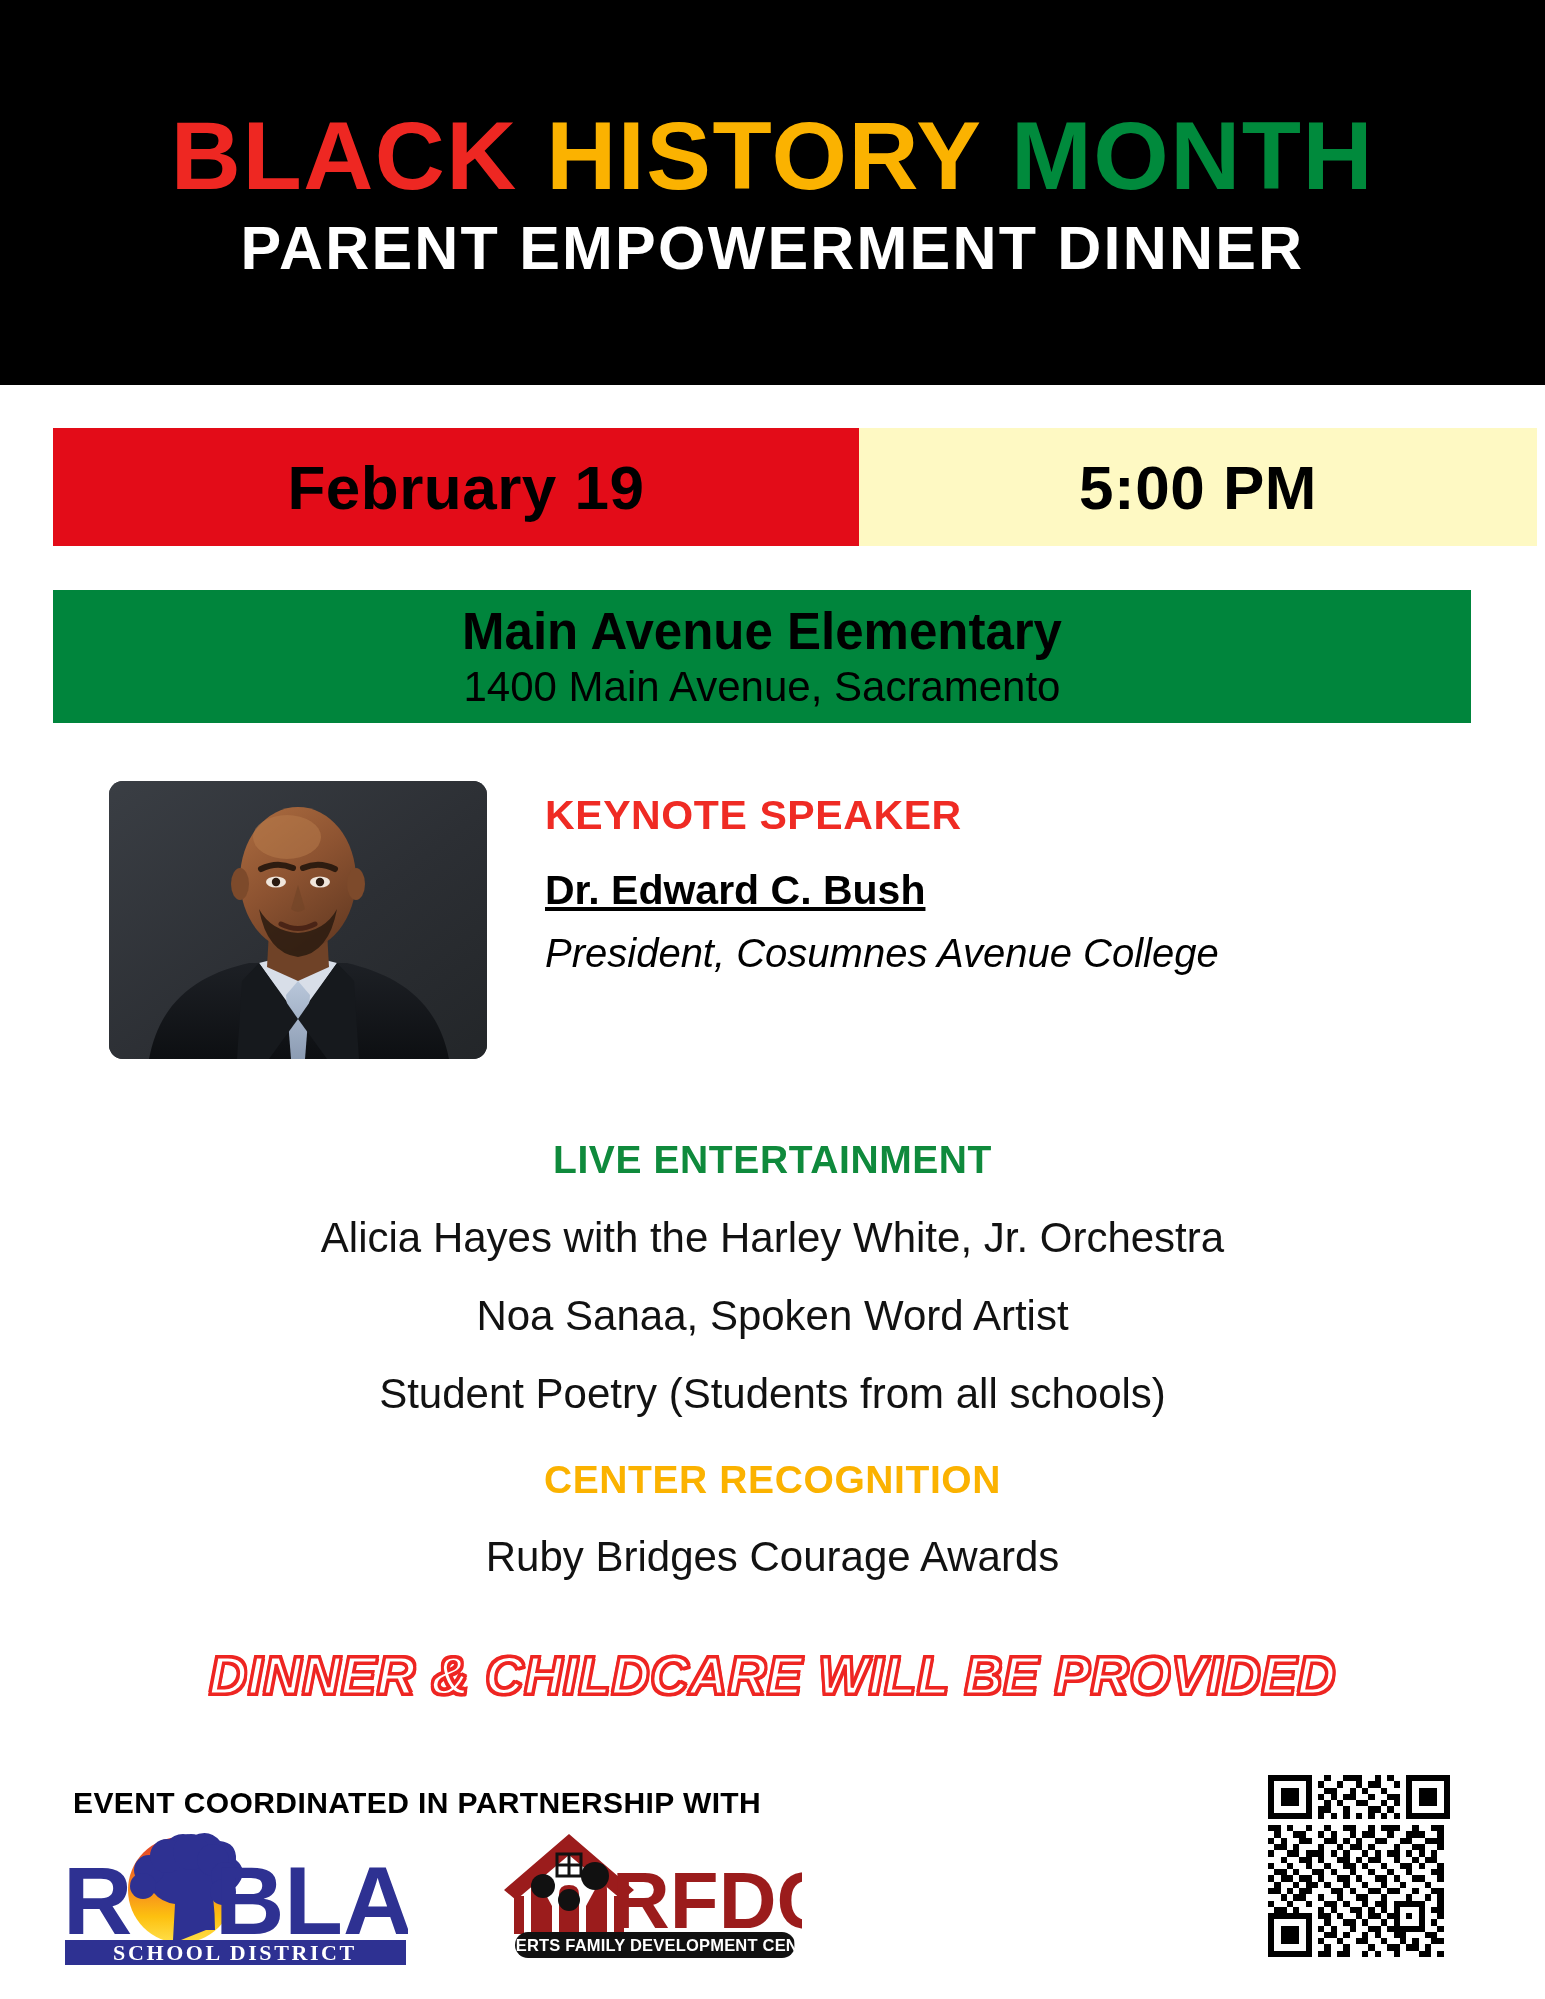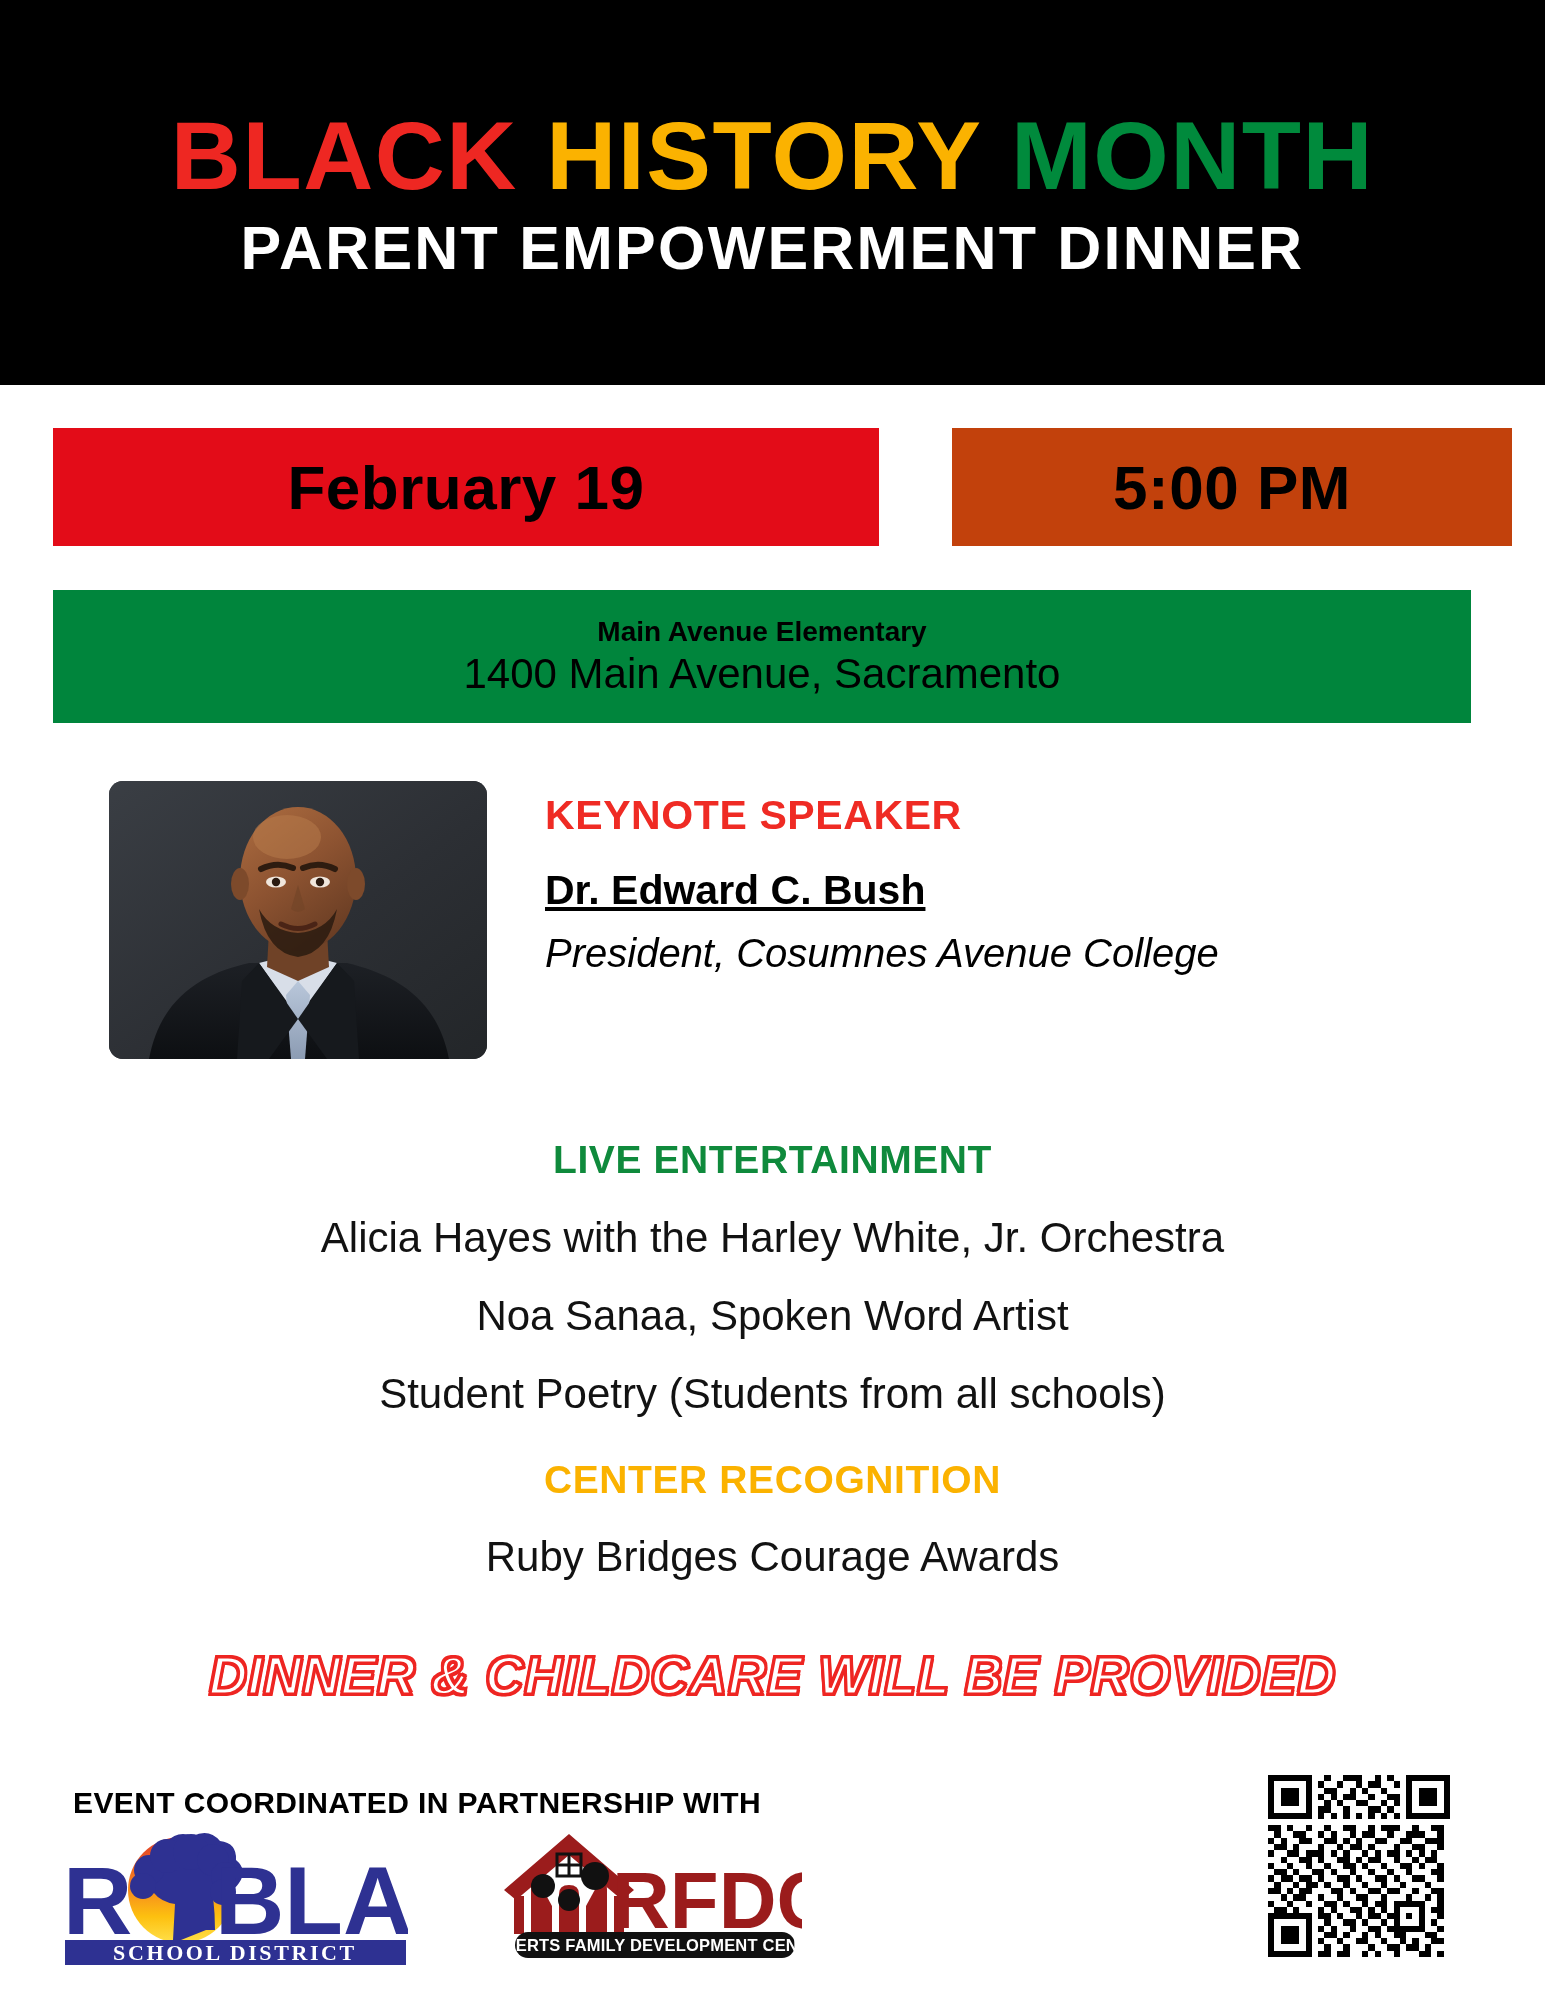--- a/index.html
+++ b/index.html
@@ -63,37 +63,37 @@
     left: 53px; top: 428px;
     width: 826px; height: 118px;
     background: #e30c18;
   }
   .bar-date .bar-text {
     font-size: 62px;
     font-weight: 800;
     letter-spacing: 0.5px;
   }
   .bar-time {
-    left: 952px; top: 428px;
-    width: 560px; height: 118px;
-    background: #c2410c;
+    left: 859px; top: 428px;
+    width: 678px; height: 118px;
+    background: #fef9c3;
   }
   .bar-time .bar-text {
     font-size: 62px;
     font-weight: 800;
     letter-spacing: 0.5px;
   }
   .bar-loc {
     left: 53px; top: 590px;
     width: 1418px; height: 133px;
     background: #00853c;
     flex-direction: column;
   }
   .loc-name {
-    font-size: 28px;
+    font-size: 51px;
     font-weight: 800;
     line-height: 1.12;
     color: #000000;
   }
   .loc-addr {
     font-size: 42px;
     font-weight: 400;
     line-height: 1.12;
     color: #000000;
     margin-top: 3px;

